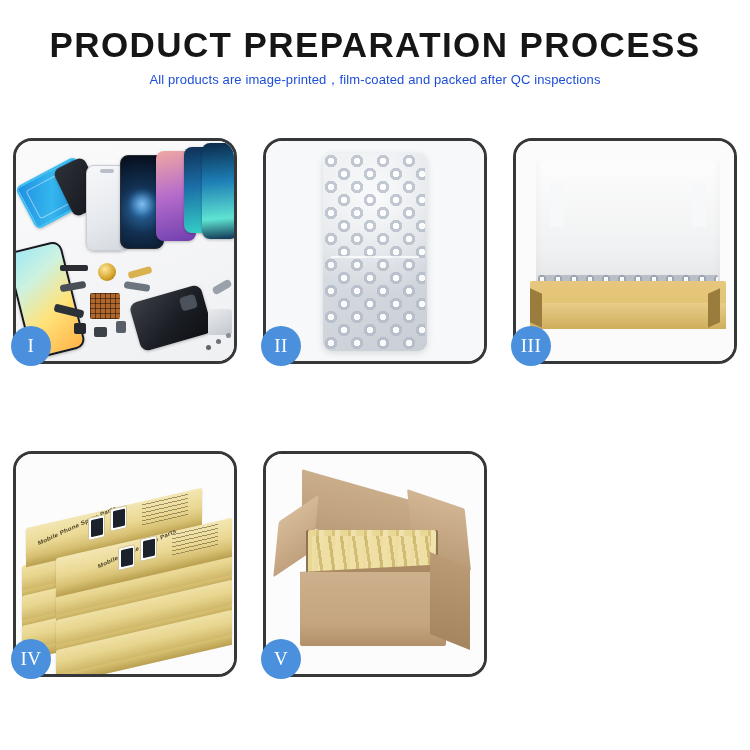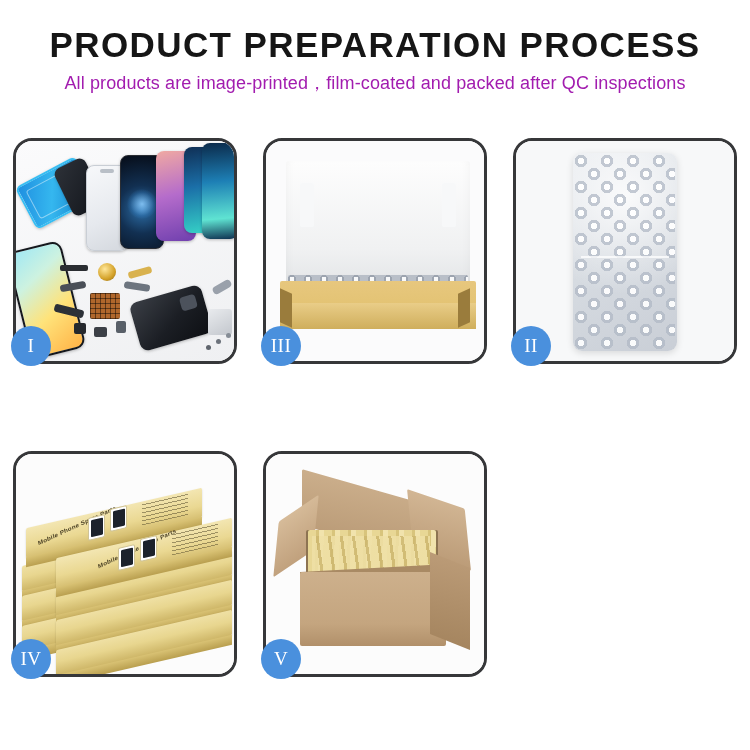--- a/index.html
+++ b/index.html
@@ -32,23 +32,23 @@
   .title {
     font-size: 35px;
     font-weight: 700;
     letter-spacing: 1.4px;
     color: #161616;
     line-height: 1.08;
     white-space: nowrap;
   }
   .subtitle {
     margin-top: 7px;
-    font-size: 18px;
+    font-size: 13px;
     font-weight: 400;
-    color: #a21caf;
+    color: #1d4ed8;
     letter-spacing: 0.12px;
     white-space: nowrap;
   }
 
   
   .grid {
     position: absolute;
     left: 13px;
     top: 138px;
     width: 724px;
@@ -436,42 +436,42 @@
         <div class="part cam-sm"></div>
         <div class="part tool"></div>
         <div class="part screw1"></div>
         <div class="part screw2"></div>
         <div class="part screw3"></div>
       </div>
       <div class="badge">I</div>
     </div>
 
     <div class="panel">
+      <div class="panel-inner p2">
+        <div class="bubble-pack">
+          <div class="bubbles"></div>
+          <div class="bub-seam"></div>
+        </div>
+      </div>
+      <div class="badge">II</div>
+    </div>
+
+    <div class="panel">
       <div class="panel-inner p3">
         <div class="m-lid">
           <div class="m-lid-tab-l"></div>
           <div class="m-lid-tab-r"></div>
         </div>
         <div class="m-fill"></div>
         <div class="m-body"></div>
         <div class="m-front"></div>
         <div class="m-corner-l"></div>
         <div class="m-corner-r"></div>
       </div>
       <div class="badge">III</div>
-    </div>
-
-    <div class="panel">
-      <div class="panel-inner p2">
-        <div class="bubble-pack">
-          <div class="bubbles"></div>
-          <div class="bub-seam"></div>
-        </div>
-      </div>
-      <div class="badge">II</div>
     </div>
 
     <div class="panel">
       <div class="panel-inner p4">
         <div class="stack">
           <div class="sbox sb1"></div>
           <div class="sbox sb2"></div>
           <div class="sbox sb3"></div>
           <div class="sbox sb-r1"></div>
           <div class="sbox sb-r2"></div>

